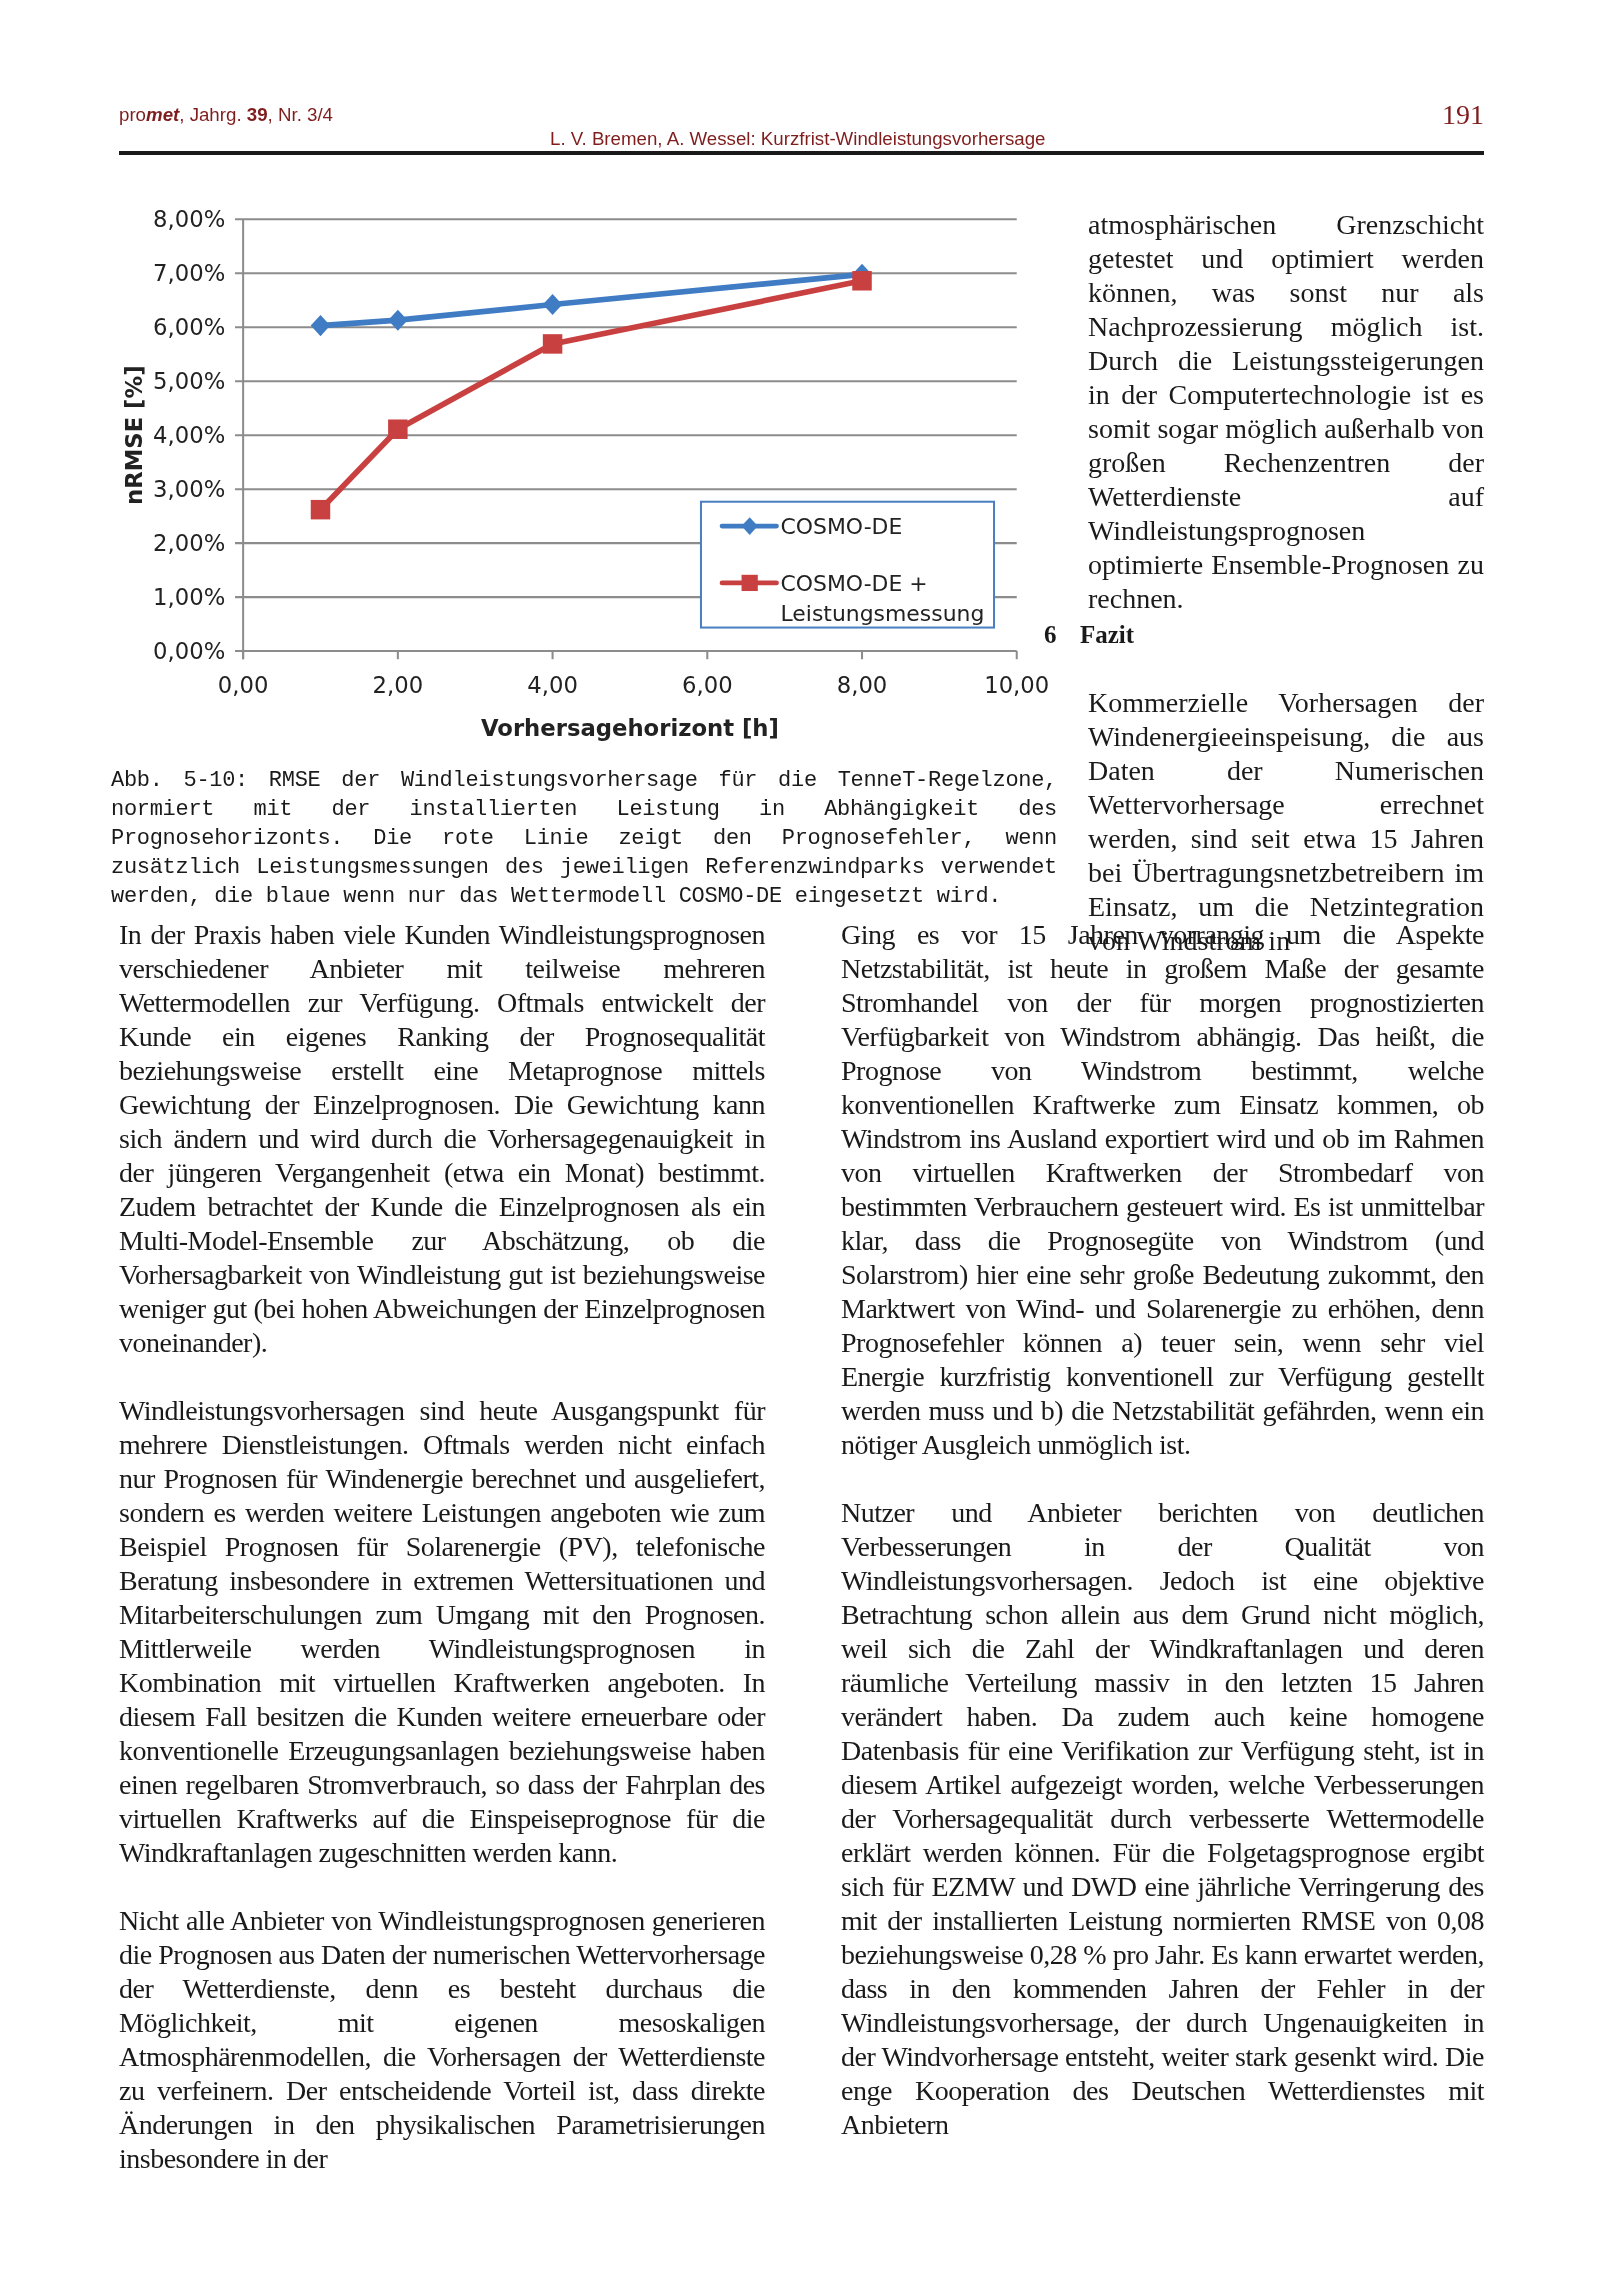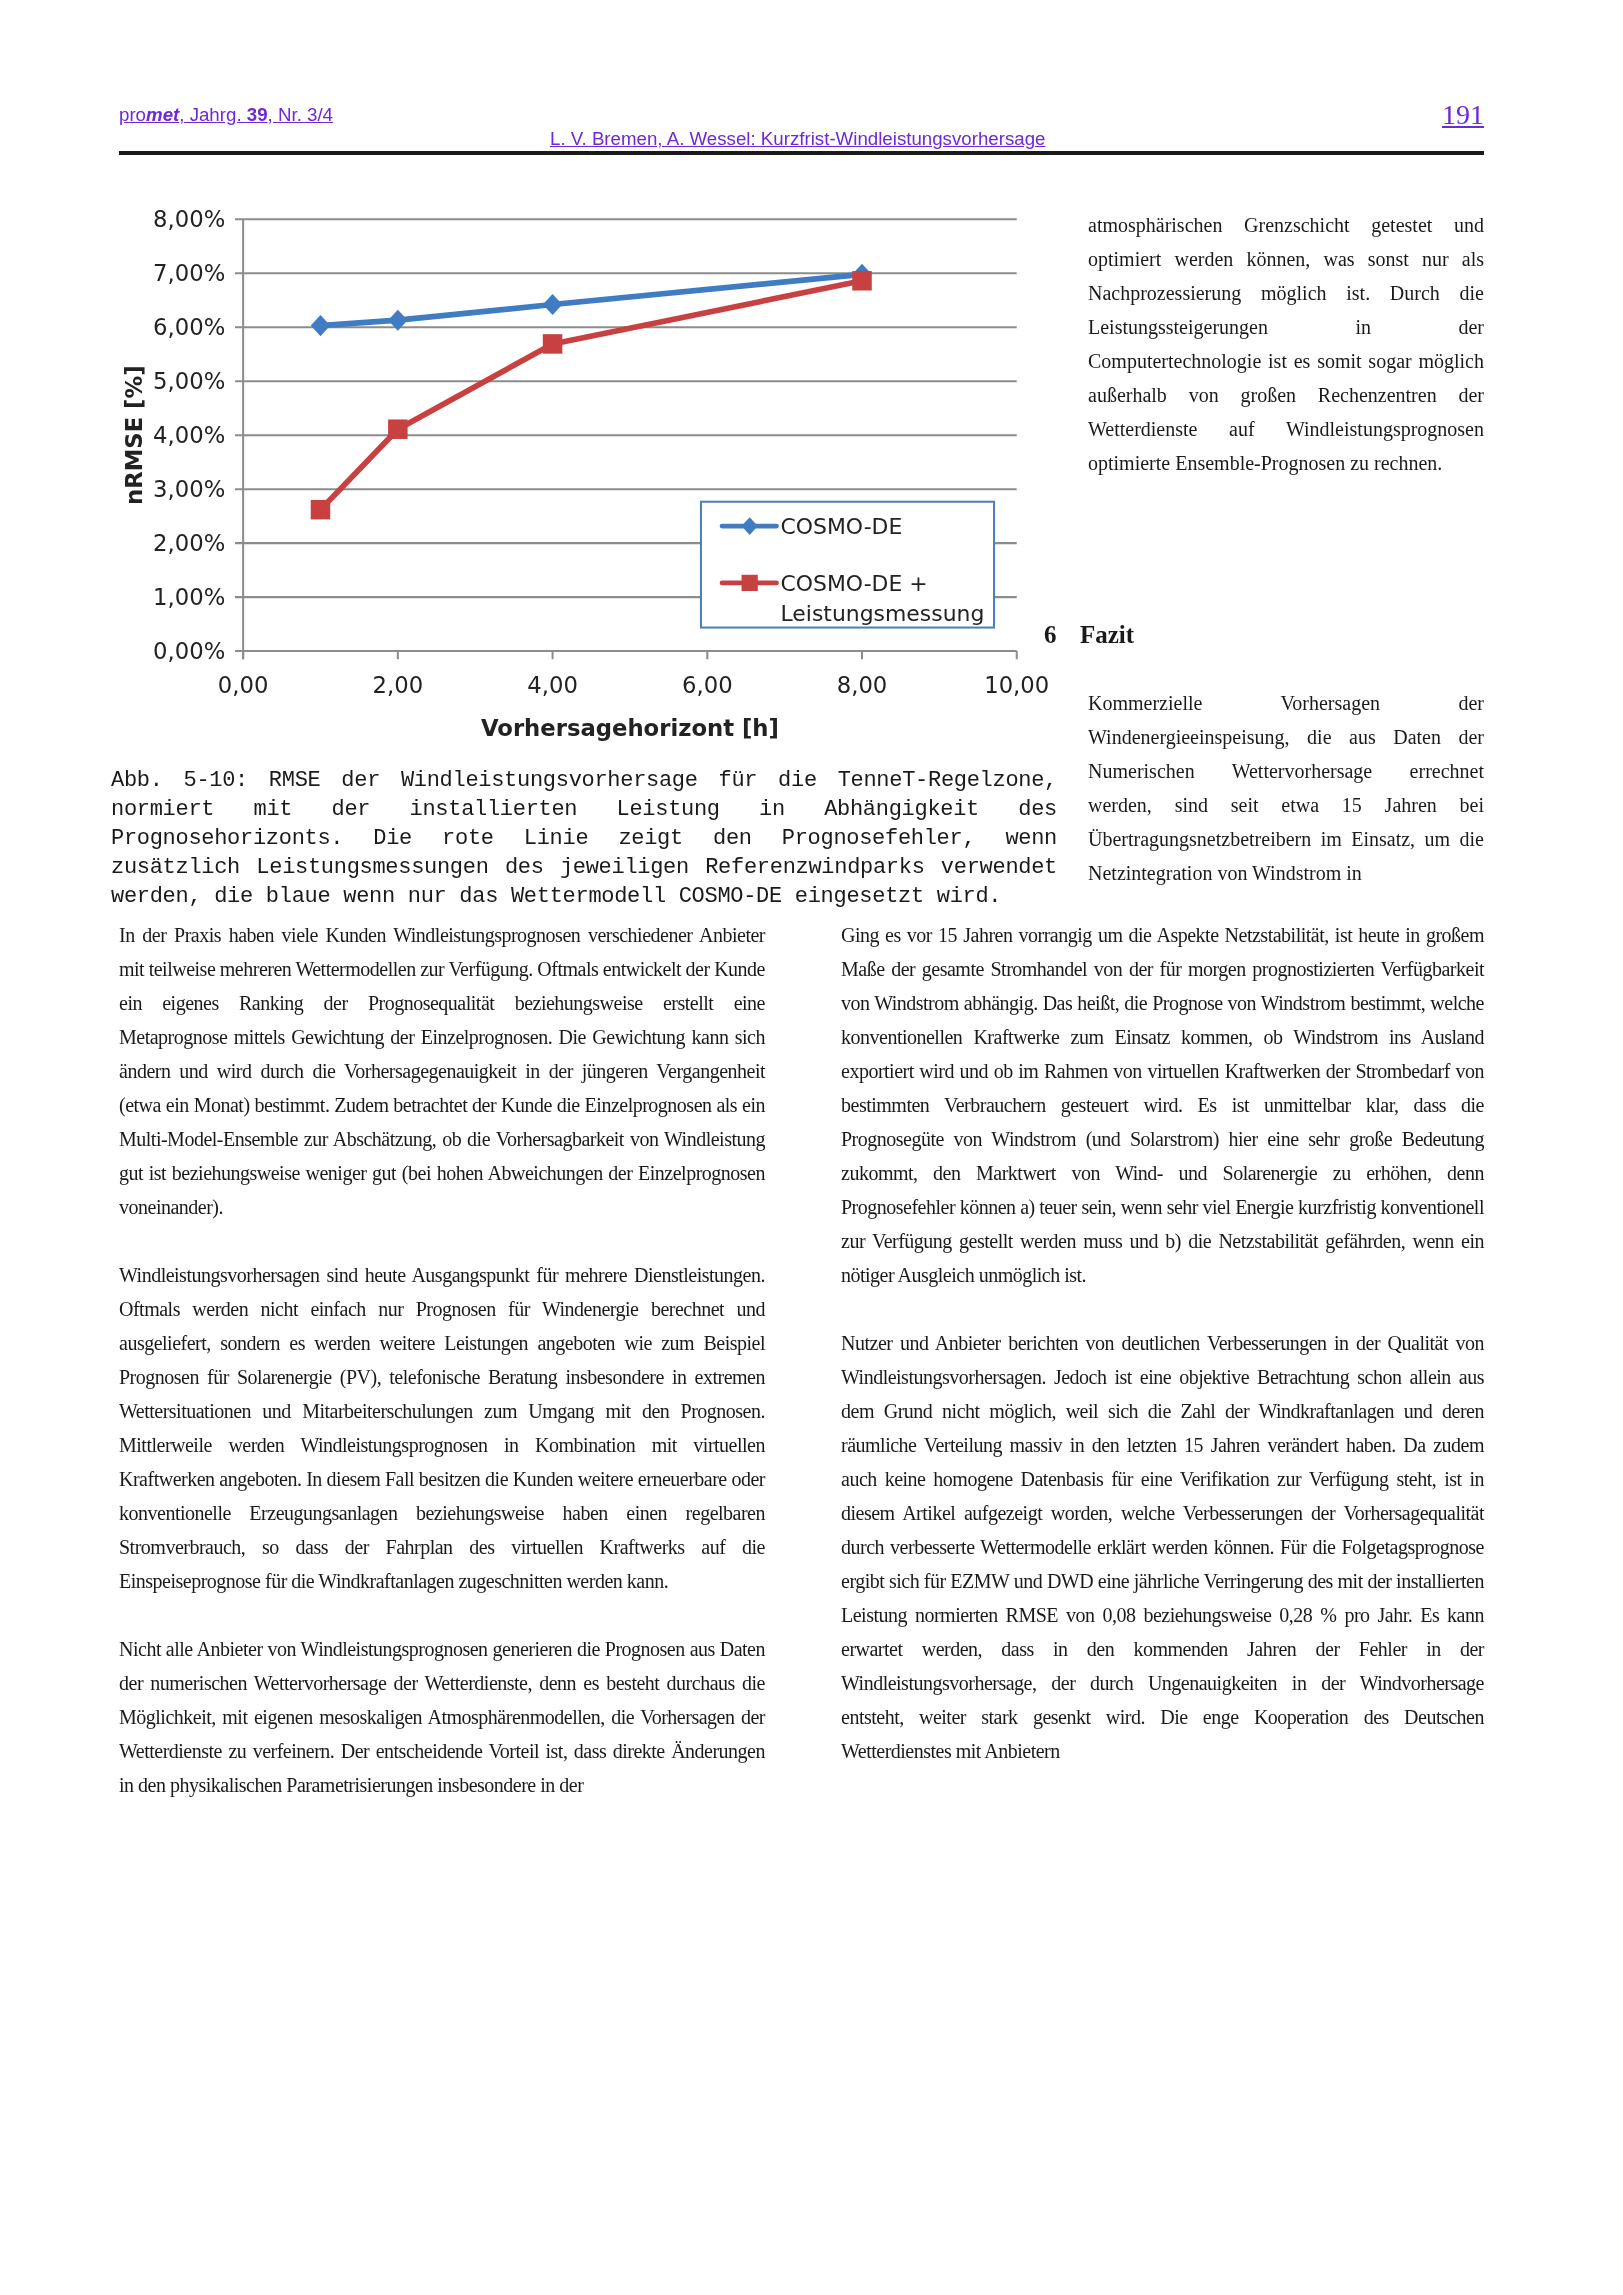--- a/index.html
+++ b/index.html
@@ -1,29 +1,29 @@
 <!DOCTYPE html>
 <html style="font-size:13px"><head>
 <meta charset="utf-8">
 <style>
   html, body { margin: 0; padding: 0; background: #ffffff; }
   body { width: 1624px; height: 2295px; position: relative; overflow: hidden; color: #1a1a1a; }
-  .hdr { position: absolute; top: 104px; font-family: "Liberation Sans", sans-serif; font-size: 18.7px; color: #6d28d9; text-decoration: underline; }
+  .hdr { position: absolute; top: 104px; font-family: "Liberation Sans", sans-serif; font-size: 18.7px; color: #7f1d1d; }
   .hdr-left { left: 119px; }
   .hdr-left b i, .hdr-left .em { font-weight: bold; font-style: italic; }
   .hdr-center { left: 550px; margin-top: 24px; }
   .hdr-page { right: 140px; top: 99px; font-family: "Liberation Serif", serif; font-size: 28px; }
   .rule { position: absolute; left: 119px; width: 1365px; top: 151px; height: 4px; background: #1a1a1a; }
 
   .figure { position: absolute; left: 114px; top: 203px; width: 958px; height: 552px; }
   .figure svg { position: absolute; left: 0; top: 0; }
 
   .caption { position: absolute; left: 111px; top: 766px; width: 946px; font-family: Liberation Mono, monospace; font-size: 22px; line-height: 29px; text-align: justify; letter-spacing: -0.3px; }
 
-  .col { position: absolute; font-family: "Liberation Serif", serif; font-size: 20px; line-height: 34px; text-align: justify; hyphens: manual; }
+  .col { position: absolute; font-family: "Liberation Serif", serif; font-size: 28px; line-height: 34px; text-align: justify; hyphens: manual; }
   .col p { margin: 0 0 34px 0; }
   .col-left { left: 119px; width: 646px; top: 918px; letter-spacing: -0.5px; }
   .col-right-top { left: 1088px; width: 396px; top: 208px; }
   .col-right-top p { margin: 0; }
   .heading { position: absolute; left: 1044px; top: 621px; font-family: Liberation Serif, serif; font-size: 25px; font-weight: bold; }
   .heading .num { display: inline-block; width: 36px; }
   .col-right-fazit { left: 1088px; width: 396px; top: 686px; }
   .col-right-fazit p { margin: 0; }
   .col-right { left: 841px; width: 643px; top: 918px; letter-spacing: -0.5px; }
 </style>

